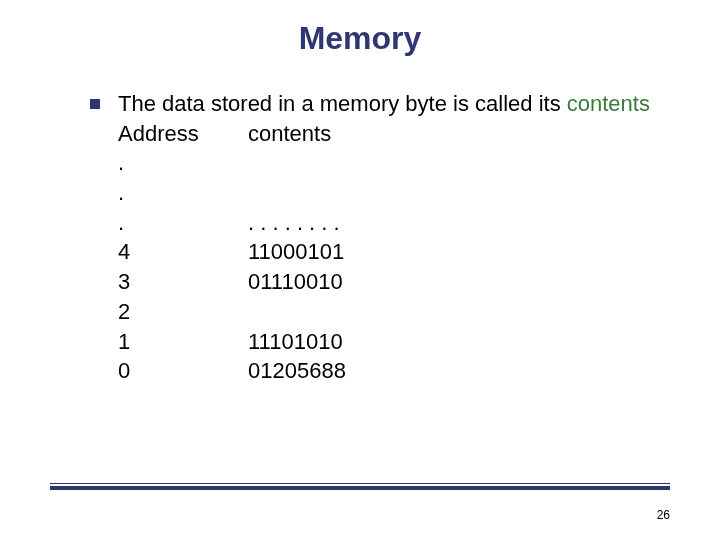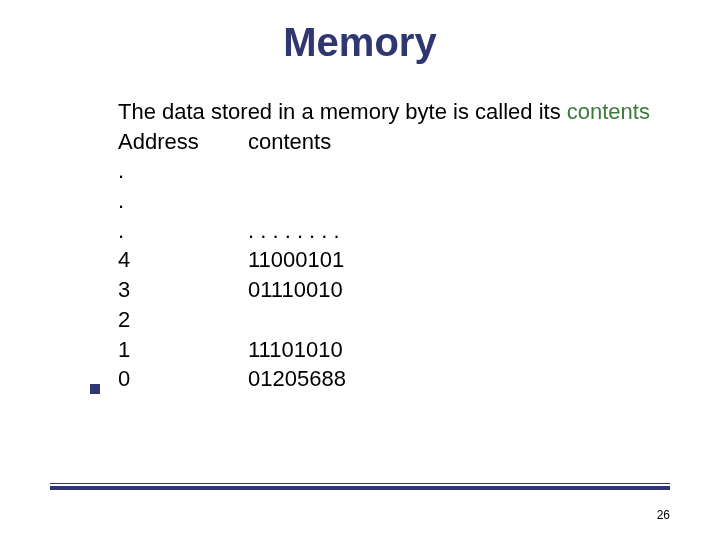--- a/index.html
+++ b/index.html
@@ -12,36 +12,36 @@
       overflow: hidden;
     }
     .slide {
       width: 100%;
       height: 100%;
       padding: 20px 50px 40px 50px;
       position: relative;
     }
     .title {
       font-family: Tahoma, Verdana, sans-serif;
-      font-size: 40px;
+      font-size: 32px;
       font-weight: bold;
       color: #2f3670;
       text-align: center;
       margin-bottom: 28px;
     }
     .content {
       font-family: Tahoma, Verdana, sans-serif;
       font-size: 22px;
       color: #000000;
       padding-left: 40px;
       line-height: 1.35;
     }
     .bullet-row {
       display: flex;
-      align-items: flex-end;
+      align-items: flex-start;
       margin-top: 32px;
     }
     .bullet {
       width: 10px;
       height: 10px;
       background: #2f3670;
       margin-right: 18px;
       margin-top: 10px;
       flex-shrink: 0;
     }

